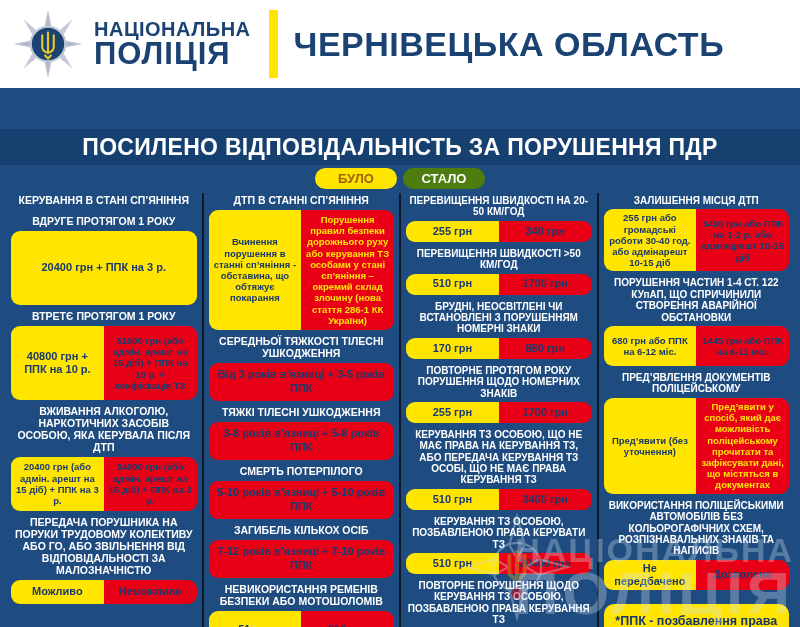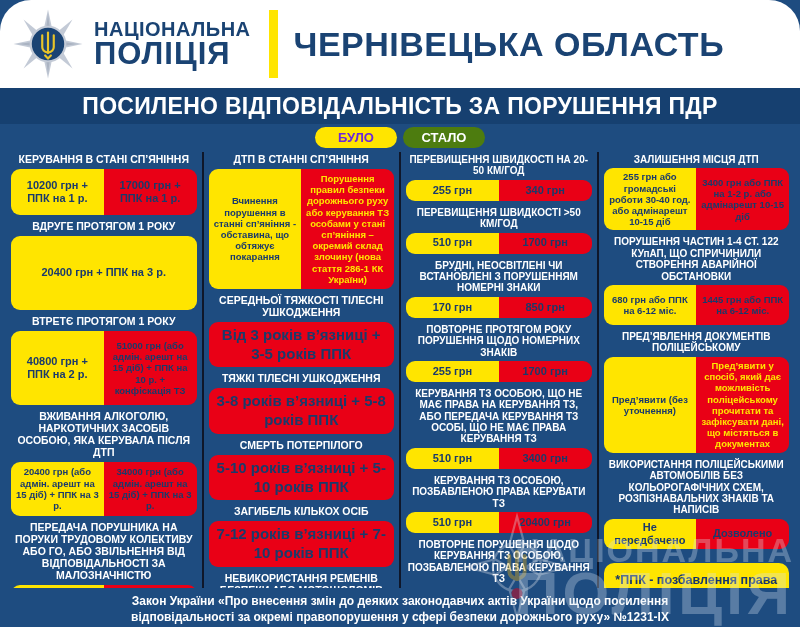--- a/index.html
+++ b/index.html
@@ -1,49 +1,49 @@
 <!DOCTYPE html>
 <html><head>
 <meta charset="utf-8">
 <style>
   html,body{margin:0;padding:0;}
   body{width:800px;height:627px;overflow:hidden;font-family:"Liberation Sans","DejaVu Sans",sans-serif;background:#1e4c80;position:relative;}
-  .page{width:800px;height:627px;position:relative;overflow:hidden;border-radius:31px;}
+  .page{width:800px;height:627px;position:relative;overflow:hidden;}
 
   
   .top{height:88px;background:#ffffff;display:flex;align-items:center;padding:0 10px 0 12px;box-sizing:border-box;}
   .logo{width:72px;height:72px;flex:0 0 auto;}
   .org{margin-left:10px;color:#1a4373;font-weight:800;line-height:.95;flex:0 0 auto;}
   .org .l1{font-size:20px;letter-spacing:.5px;}
   .org .l2{font-size:31px;letter-spacing:1px;}
   .ybar{width:9px;height:68px;background:#ffe500;margin:0 16px 0 18px;flex:0 0 auto;}
   .region{color:#1a4373;font-weight:800;font-size:34px;letter-spacing:.5px;white-space:nowrap;}
 
   
-  .banner{height:36px;background:#164070;color:#ffffff;display:flex;align-items:center;justify-content:center;font-weight:800;font-size:23px;letter-spacing:.3px;}
+  .banner{height:36px;background:#164070;color:#ffffff;display:flex;align-items:center;justify-content:center;font-weight:800;font-size:23px;letter-spacing:.3px;margin-top:41px;}
 
   
   .legend{height:26px;display:flex;align-items:center;justify-content:center;gap:6px;}
   .pill{min-width:62px;text-align:center;font-weight:800;font-size:13px;padding:3px 10px;border-radius:12px;}
-  .pill.by{background:#ffe500;color:#6d28d9;}
+  .pill.by{background:#ffe500;color:#a16207;}
   .pill.bs{background:#4d7c0f;color:#ffffff;}
 
   
   .cols{display:flex;height:438px;padding:2px 6px 0 6px;box-sizing:border-box;}
   .col{flex:1 1 0;padding:0 5px;box-sizing:border-box;display:flex;flex-direction:column;gap:4px;overflow:hidden;}
   .col + .col{border-left:2px solid #0f172a;align-items:center;}
   .sec-head{color:#ffffff;font-weight:800;font-size:10.5px;line-height:1.14;text-align:center;margin:2px 1px 3px 1px;}
   .col3 .sec-head, .col4 .sec-head{font-size:10px;}
   .row{display:flex;border-radius:9px;overflow:hidden;}
   .cell{flex:1 1 0;display:flex;align-items:center;justify-content:center;text-align:center;font-weight:800;font-size:11px;line-height:1.2;padding:2px 4px;box-sizing:border-box;}
   .was{background:#ffe500;color:#1a3a6b;}
   .now{background:#e90016;color:#1a3a6b;}
   .now.yt{color:#ffe500;}
   .cell.sm{font-size:9.5px;line-height:1.18;}
-  .full{border-radius:9px;background:#e90016;color:#1a3a6b;display:flex;align-items:center;justify-content:center;text-align:center;font-weight:800;font-size:15px;line-height:1.25;padding:4px 6px;}
+  .full{border-radius:9px;background:#e90016;color:#1a3a6b;display:flex;align-items:center;justify-content:center;text-align:center;font-weight:800;font-size:11px;line-height:1.25;padding:4px 6px;}
   .note{background:#ffe500;color:#16356b;font-weight:800;font-size:12.5px;line-height:1.3;border-radius:10px;text-align:center;padding:9px 8px;margin-top:10px;}
 
   
   .footer{height:44px;display:flex;align-items:center;justify-content:center;}
   .footer-text{width:640px;color:#ffffff;font-weight:700;font-size:12px;line-height:1.3;text-align:center;}
 
   
   .wm-text{position:absolute;right:6px;bottom:6px;text-align:right;color:rgba(215,226,240,.32);font-weight:800;line-height:.92;pointer-events:none;z-index:5;}
   .wm-text .w1{font-size:34px;letter-spacing:2px;}
   .wm-text .w2{font-size:60px;letter-spacing:4px;}
@@ -95,35 +95,31 @@
   <div class="legend">
     <span class="pill by">БУЛО</span>
     <span class="pill bs">СТАЛО</span>
   </div>
 
   <main class="cols">
 
     <section class="col col1">
       <div>
         <div class="sec-head">КЕРУВАННЯ В СТАНІ СП’ЯНІННЯ</div>
-        <div class="row" style="min-height:46px">
-          <div class="cell was">10200 грн + ППК на 1 р.</div>
-          <div class="cell now">17000 грн + ППК на 1 р.</div>
-        </div>
       </div>
       <div>
         <div class="sec-head">ВДРУГЕ ПРОТЯГОМ 1 РОКУ</div>
         <div class="row" style="min-height:74px">
           <div class="cell was">20400 грн + ППК на 3 р.</div>
         </div>
       </div>
       <div>
         <div class="sec-head">ВТРЕТЄ ПРОТЯГОМ 1 РОКУ</div>
         <div class="row" style="min-height:74px">
-          <div class="cell was">40800 грн + ППК на 2 р.</div>
+          <div class="cell was">40800 грн + ППК на 10 р.</div>
           <div class="cell now sm">51000 грн (або адмін. арешт на 15 діб) + ППК на 10 р. + конфіскація ТЗ</div>
         </div>
       </div>
       <div>
         <div class="sec-head">ВЖИВАННЯ АЛКОГОЛЮ, НАРКОТИЧНИХ ЗАСОБІВ ОСОБОЮ, ЯКА КЕРУВАЛА ПІСЛЯ ДТП</div>
         <div class="row" style="min-height:54px">
           <div class="cell was sm">20400 грн (або адмін. арешт на 15 діб) + ППК на 3 р.</div>
           <div class="cell now sm">34000 грн (або адмін. арешт на 15 діб) + ППК на 3 р.</div>
         </div>
       </div>

